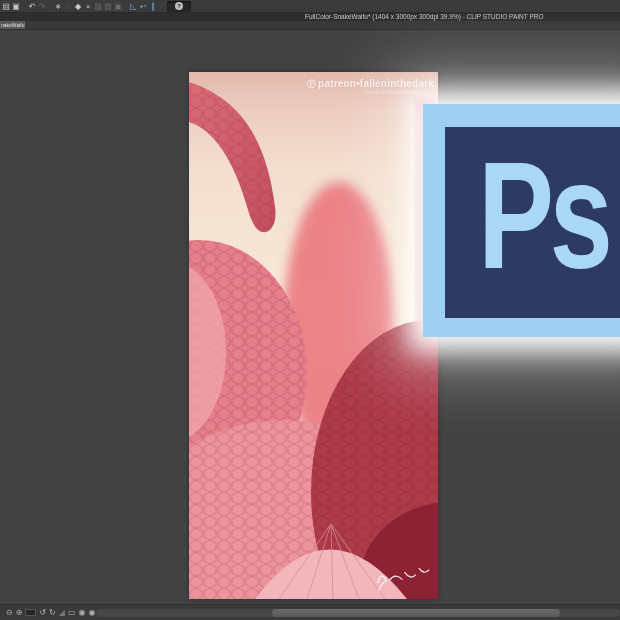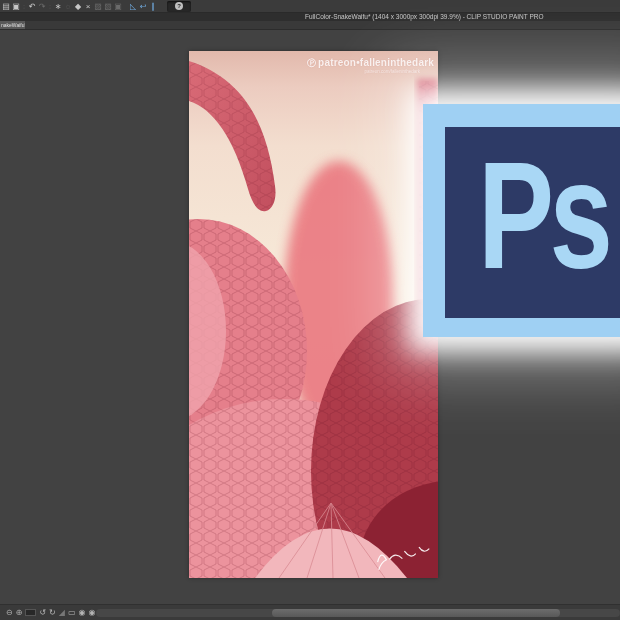--- a/index.html
+++ b/index.html
@@ -46,21 +46,21 @@
   .doc-tab{
     position:absolute;left:0;top:0;width:25px;height:8px;background:#585858;
     overflow:hidden;
   }
   .doc-tab span{
     font-size:5px;line-height:8px;color:#e2e2e2;white-space:nowrap;display:block;
     padding-left:1px;
   }
   
   .canvas{
-    position:absolute;left:189px;top:51px;width:249px;height:527px;
+    position:absolute;left:189px;top:72px;width:249px;height:527px;
     background:#701a75;overflow:hidden;box-shadow:0 0 4px rgba(0,0,0,.35);
   }
   .canvas svg{position:absolute;left:0;top:0;}
   .watermark{
     position:absolute;top:6px;right:4px;text-align:right;color:rgba(255,255,255,.85);
     text-shadow:0 0 1px rgba(200,120,110,.55);
   }
   .watermark .wm1{font-size:10px;font-weight:bold;letter-spacing:.2px;line-height:11px;}
   .watermark .wm-badge{
     display:inline-block;font-size:9px;font-weight:bold;margin-right:2px;

